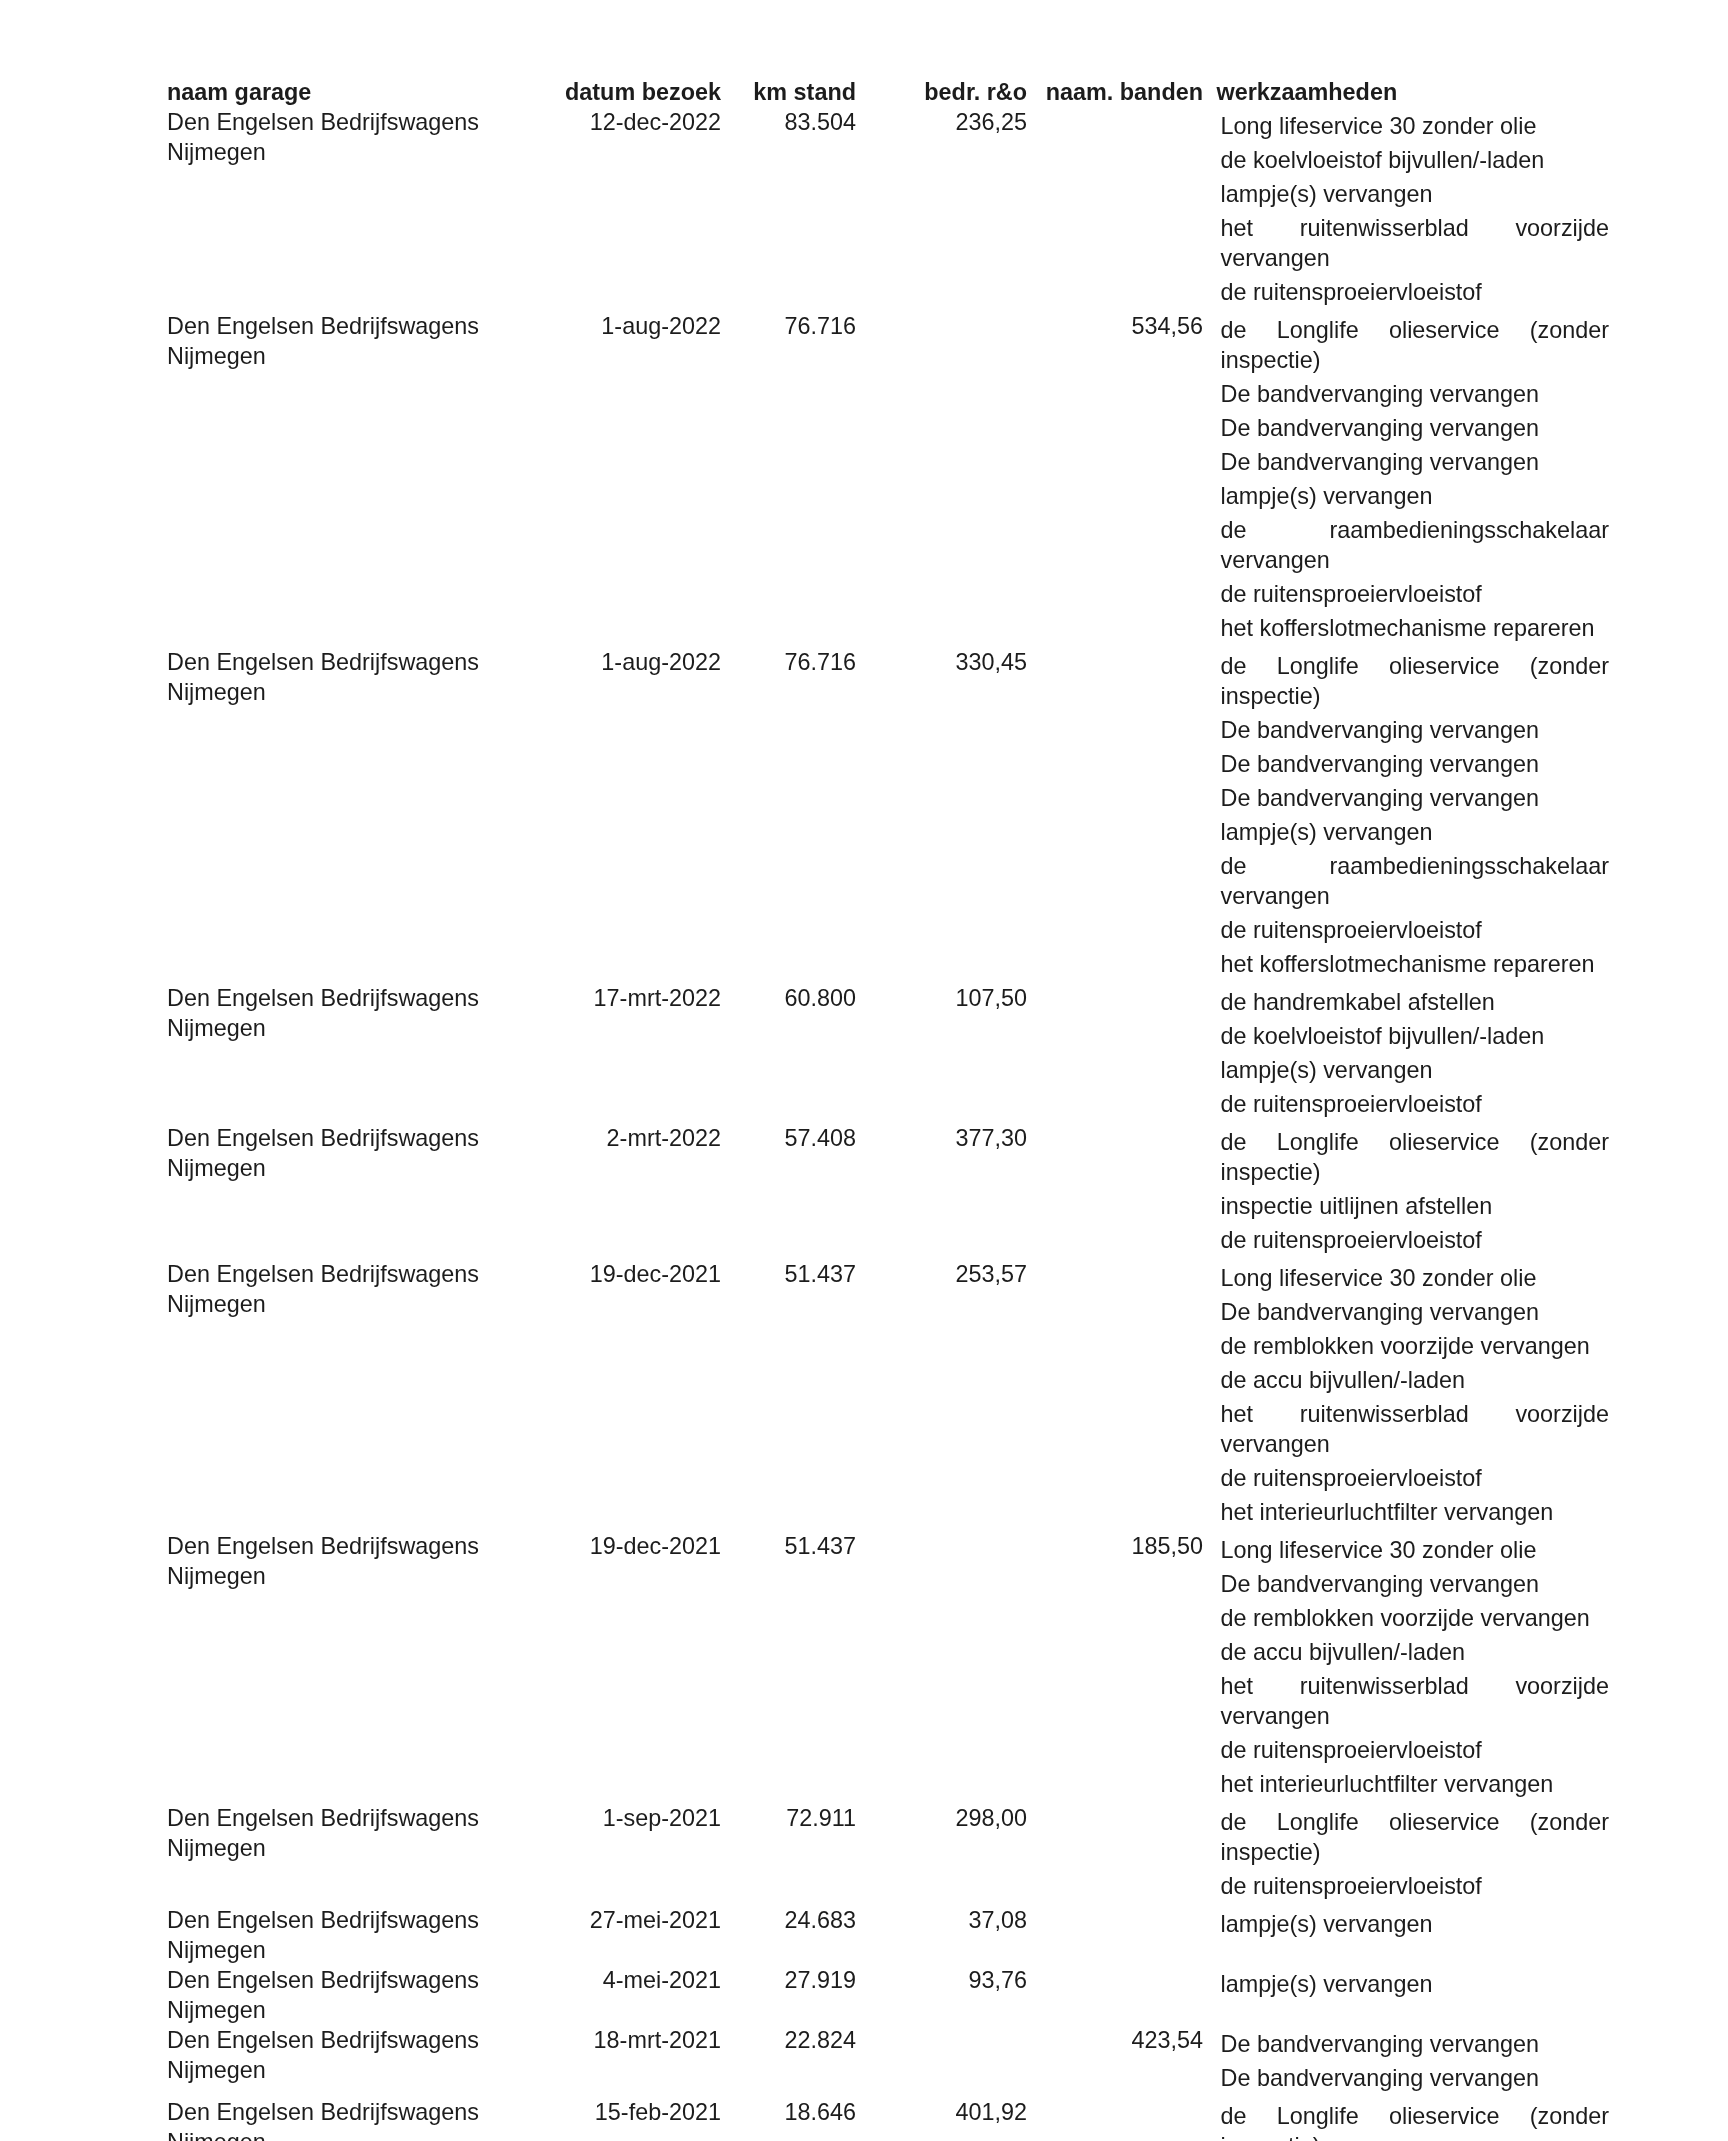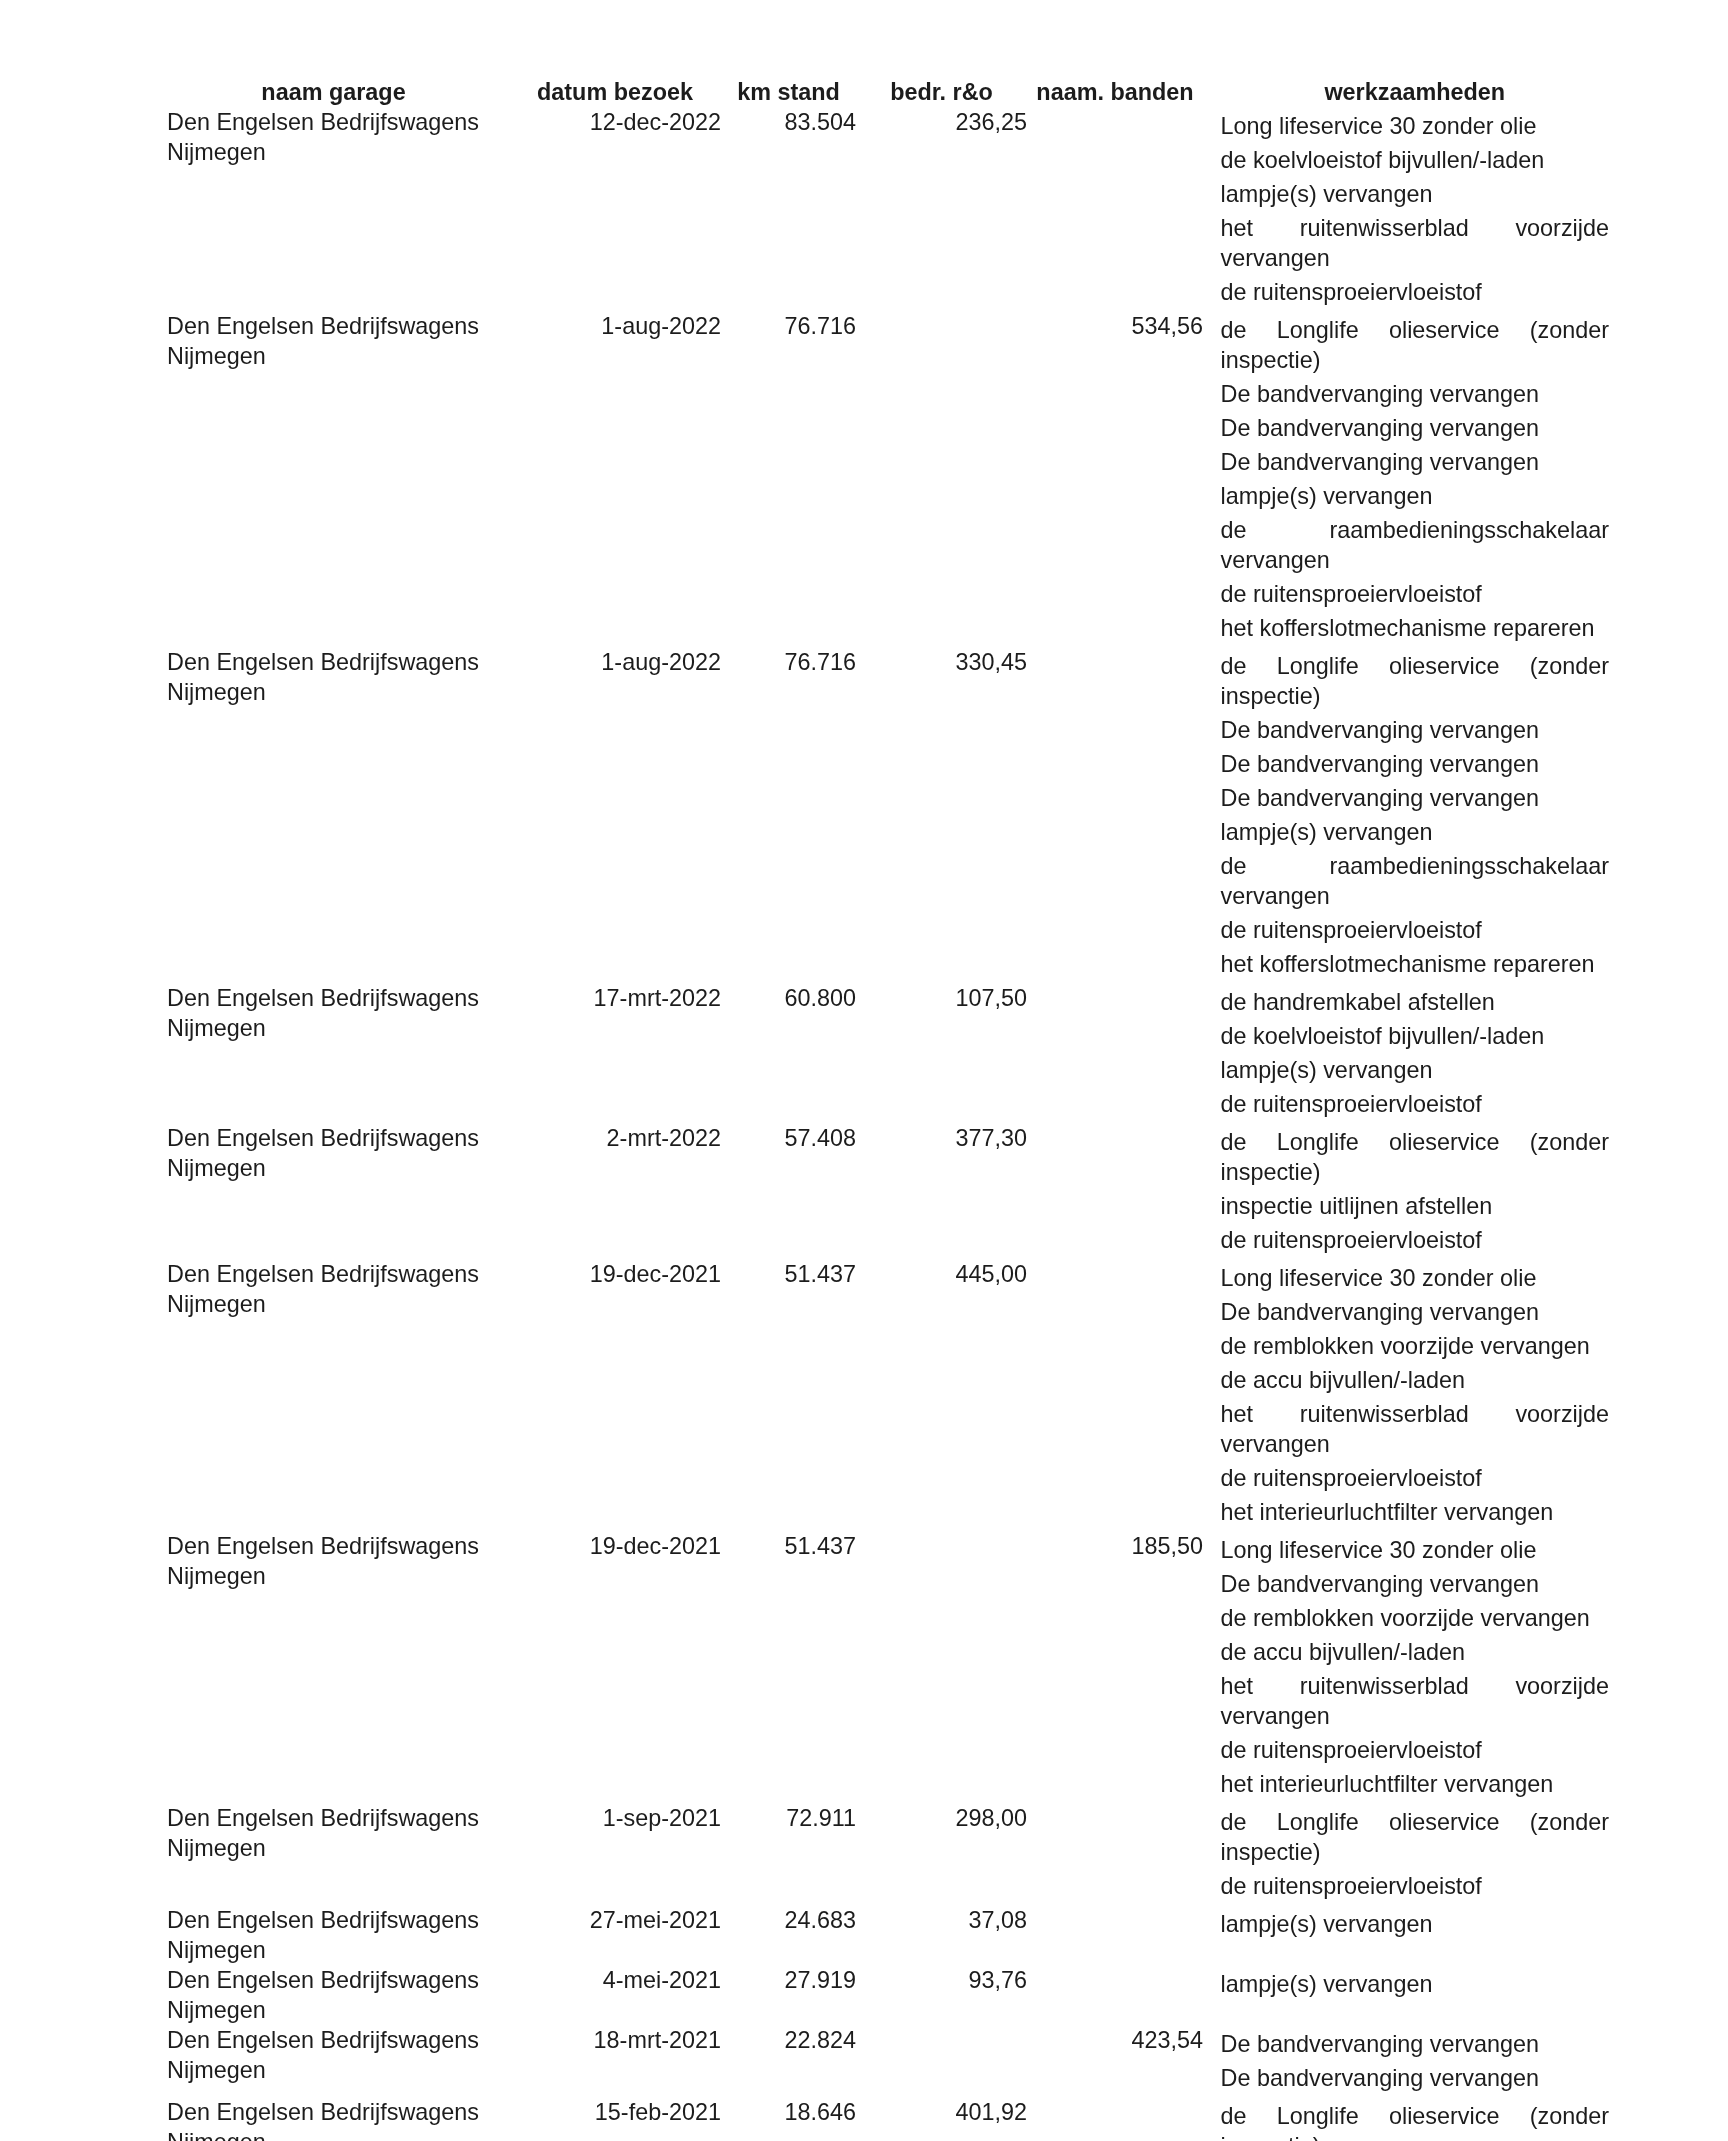--- a/index.html
+++ b/index.html
@@ -28,21 +28,21 @@
     grid-template-columns: 342px 212px 135px 171px 176px 410px;
     align-items: start;
   }
   .c { min-height: 0.9px; }
   .c-garage { text-align: left; padding-right: 9px; }
   .c-date   { text-align: right; }
   .c-km     { text-align: right; }
   .c-ro     { text-align: right; }
   .c-banden { text-align: right; }
   .c-werk   { text-align: left; padding-left: 13.5px; }
-  .thead .c { font-weight: bold; white-space: nowrap; text-align: center; }
+  .thead .c { font-weight: bold; white-space: nowrap; }
   .c-werk p {
     margin: 4px;
     padding: 0;
     text-align: justify;
   }
 </style>
 </head>
 <body>
 
 <div class="page">
@@ -132,21 +132,21 @@
           <p>de Longlife olieservice (zonder inspectie)</p>
           <p>inspectie uitlijnen afstellen</p>
           <p>de ruitensproeiervloeistof</p>
         </div>
   </div>
 
   <div class="grid-row record">
     <div class="c c-garage">Den Engelsen Bedrijfswagens Nijmegen</div>
     <div class="c c-date">19-dec-2021</div>
     <div class="c c-km">51.437</div>
-    <div class="c c-ro">445,00</div>
+    <div class="c c-ro">253,57</div>
     <div class="c c-banden"></div>
     <div class="c c-werk">
           <p>Long lifeservice 30 zonder olie</p>
           <p>De bandvervanging vervangen</p>
           <p>de remblokken voorzijde vervangen</p>
           <p>de accu bijvullen/-laden</p>
           <p>het ruitenwisserblad voorzijde vervangen</p>
           <p>de ruitensproeiervloeistof</p>
           <p>het interieurluchtfilter vervangen</p>
         </div>

